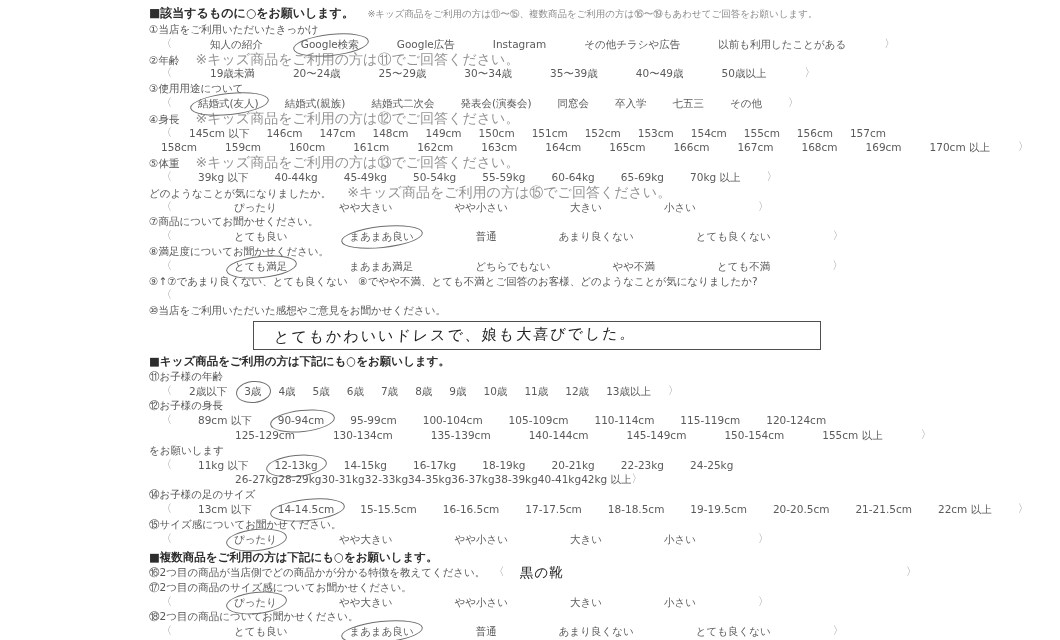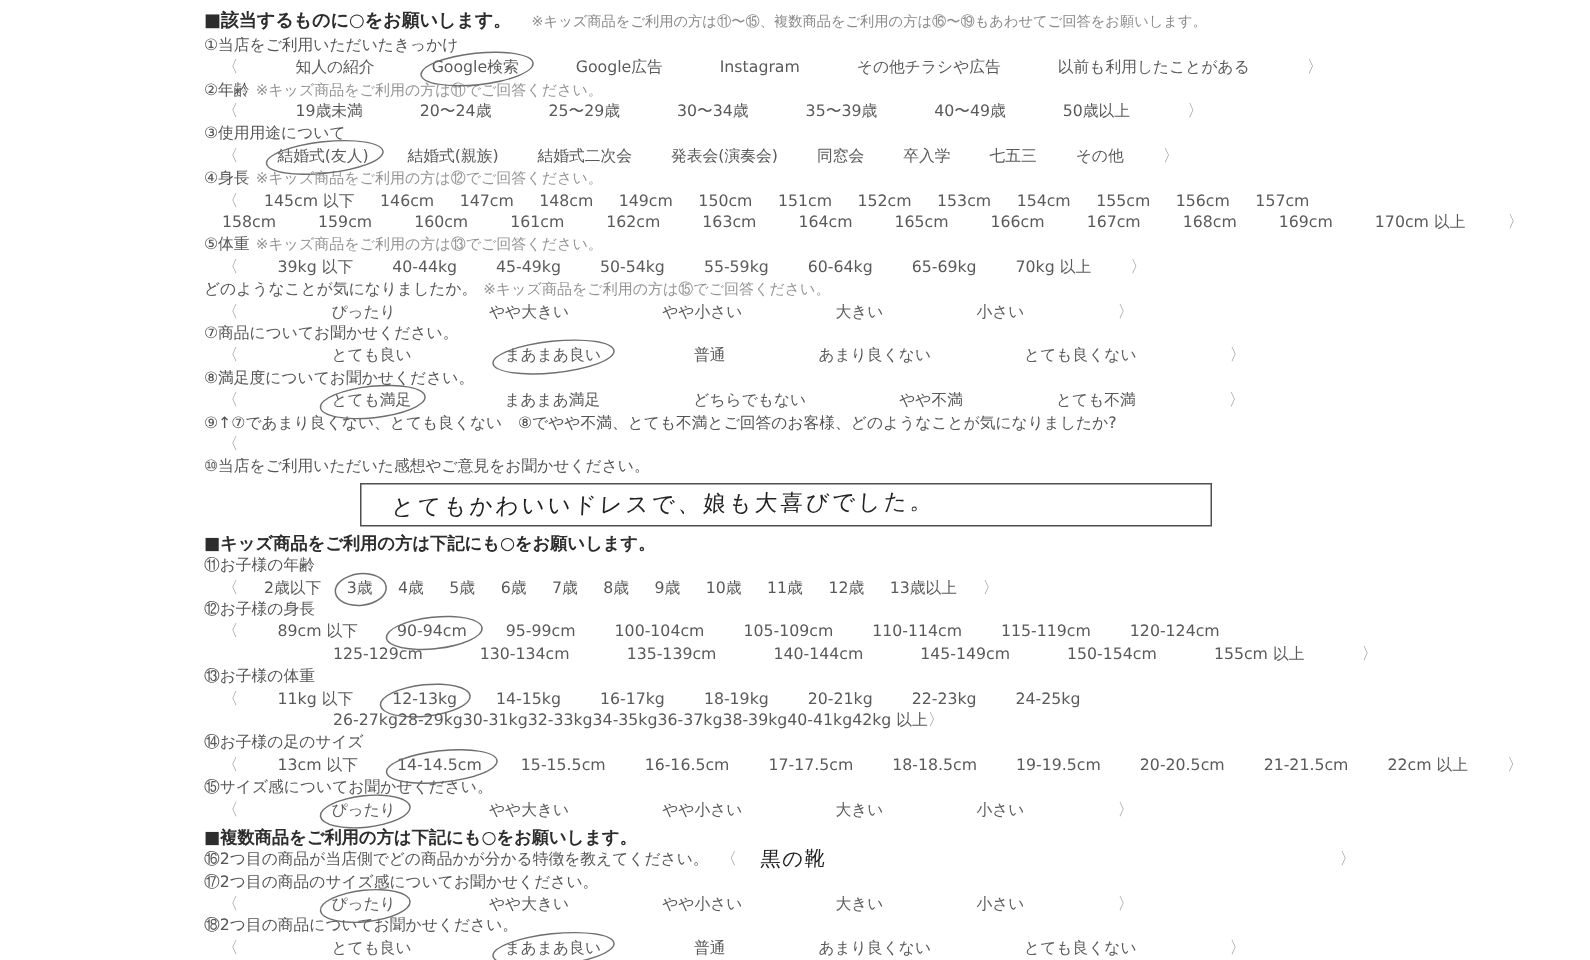--- a/index.html
+++ b/index.html
@@ -1,23 +1,23 @@
 <!DOCTYPE html>
 <html lang="ja"><head>
 <meta charset="utf-8">
 <style>
   *{margin:0;padding:0;box-sizing:border-box}
   html,body{width:1060px;height:640px;background:#ffffff;overflow:hidden;
     font-family:"DejaVu Sans","Liberation Sans",sans-serif;}
-  .page{position:absolute;left:136px;top:5px;width:815px;color:#4d4d4d;}
+  .page{position:absolute;left:149px;top:5px;width:815px;color:#4d4d4d;}
   .hdr{font-size:11px;line-height:16px;white-space:nowrap}
   .hdr .t{font-weight:bold;color:#2d2d2d;font-size:12px}
   .hdr .n{font-size:9.5px;color:#8a8a8a;margin-left:10px}
   .q-label{font-size:10.5px;line-height:14.8px;height:14.8px;color:#555;white-space:nowrap}
-  .q-label .note{font-size:10px;color:#949494;margin-left:4px}
+  .q-label .note{font-size:14px;color:#949494;margin-left:16px}
   .sec-title{font-weight:bold;color:#2d2d2d;font-size:11.5px;line-height:14.8px;height:14.8px;margin-top:4px;white-space:nowrap}
   .opts{display:flex;align-items:center;line-height:14.8px;height:14.8px;font-size:10.5px;
     color:#5a5a5a;padding-left:12px;white-space:nowrap}
   .opts.cont{padding-left:86px}
   .br{color:#9b9b9b;font-size:11px}
   .opt{position:relative}
   .circled::after{content:"";position:absolute;left:-8px;right:-10px;top:-3px;bottom:-4px;
     border:1.4px solid #6f6f6f;border-radius:50%;transform:rotate(-6deg);pointer-events:none}
   .comment-box{border:1.2px solid #4f4f4f;height:29px;width:568px;margin:3px 0 4px 104px;
     display:flex;align-items:center;padding-left:20px;background:#fff}
@@ -189,21 +189,21 @@
       <div class="opts cont" style="column-gap: 38px;">
         <span class="opt">125-129cm</span>
         <span class="opt">130-134cm</span>
         <span class="opt">135-139cm</span>
         <span class="opt">140-144cm</span>
         <span class="opt">145-149cm</span>
         <span class="opt">150-154cm</span>
         <span class="opt">155cm 以上</span>
         <span class="br">〉</span>
       </div>
-      <div class="q-label"><span>⑬お子様の体重</span></div>
+      <div class="q-label"><span>をお願いします</span></div>
       <div class="opts" style="column-gap: 26px;">
         <span class="br">〈</span>
         <span class="opt">11kg 以下</span>
         <span class="opt circled">12-13kg</span>
         <span class="opt">14-15kg</span>
         <span class="opt">16-17kg</span>
         <span class="opt">18-19kg</span>
         <span class="opt">20-21kg</span>
         <span class="opt">22-23kg</span>
         <span class="opt">24-25kg</span>

